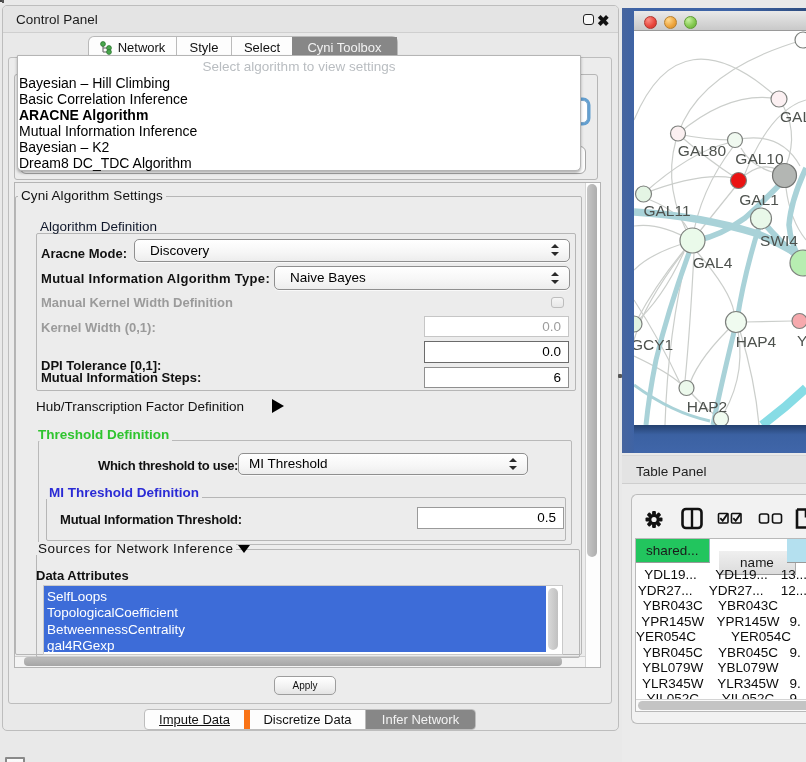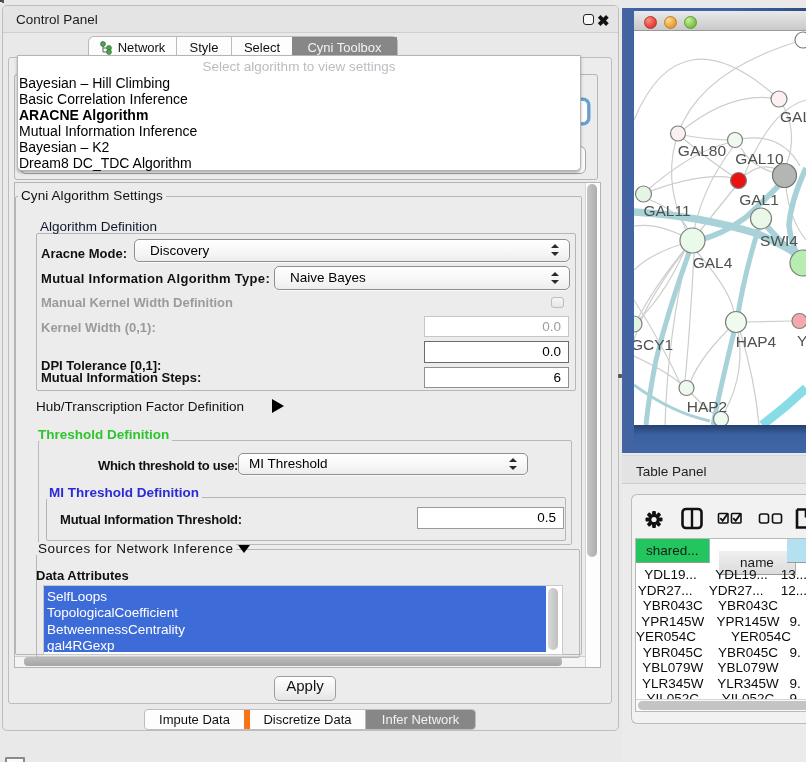--- a/index.html
+++ b/index.html
@@ -139,24 +139,24 @@
   <div class="grouplabel" style="left:35px;top:542px;color:#111;font-size:13.5px;letter-spacing:0.45px;">Sources for Network Inference</div>
   <div class="abs" style="left:238px;top:545px;width:0;height:0;border-left:6.5px solid transparent;border-right:6.5px solid transparent;border-top:8px solid #000;"></div>
 
   <div class="blbl" style="left:36px;top:568px;">Data Attributes</div>
 
   <div class="abs" style="left:43px;top:585px;width:520px;height:70px;background:#fff;border:1px solid #c9c9c9;box-sizing:border-box;"></div>
   <div class="abs" style="left:44px;top:586px;width:502px;height:66px;background:#3d6cd8;"></div>
   <div class="abs" style="left:47px;top:588.5px;font-size:13.5px;color:#fff;line-height:16.6px;">SelfLoops<br>TopologicalCoefficient<br>BetweennessCentrality<br>gal4RGexp</div>
   <div class="abs" style="left:548px;top:588px;width:10px;height:62px;background:linear-gradient(90deg,#d9d9d9,#c0c0c0);border-radius:5px;"></div>
 
-  <div class="abs" style="left:274px;top:676px;width:62px;height:25px;border:1px solid #9d9d9d;border-radius:5px;background:linear-gradient(#ffffff,#f2f2f2 55%,#e4e4e4);box-sizing:border-box;text-align:center;font-size:15px;line-height:17px;color:#111;">Apply</div>
+  <div class="abs" style="left:274px;top:676px;width:62px;height:19px;border:1px solid #9d9d9d;border-radius:5px;background:linear-gradient(#ffffff,#f2f2f2 55%,#e4e4e4);box-sizing:border-box;text-align:center;font-size:10px;line-height:17px;color:#111;">Apply</div>
 
   <div class="abs" style="left:144px;top:709px;height:19px;display:flex;background:#fdfdfd;border:1px solid #bdbdbd;border-radius:4px;font-size:13px;color:#111;overflow:hidden;">
-    <div style="width:99px;display:flex;align-items:center;justify-content:center;">Impute Data</div>
+    <div style="width:99px;display:flex;align-items:center;justify-content:center;text-decoration:underline;">Impute Data</div>
     <div style="width:115px;display:flex;align-items:center;justify-content:center;border-left:6px solid #f97316;border-right:1px solid #bbb;">Discretize Data</div>
     <div style="width:109px;display:flex;align-items:center;justify-content:center;background:#878787;color:#f2f2f2;">Infer Network</div>
   </div>
 
   <div class="abs" style="left:5px;top:757px;width:20px;height:16px;border:2px solid #8a8a8a;border-radius:1px;background:linear-gradient(#fdfdfd,#e8e8e8);box-sizing:border-box;"></div>
 
   <div class="abs" style="left:622px;top:8px;width:184px;height:445px;background:linear-gradient(90deg,#47659e,#3d63a6 8%,#3d63a6 60%,#2e4d80);"></div>
   <div class="abs" style="left:634px;top:425px;width:172px;height:28px;background:linear-gradient(#24406e,#3b61a2 35%,#4066a9);"></div>
 
   <div class="abs" style="left:634px;top:11px;width:172px;height:20px;background:linear-gradient(#e9e9e9,#c9c9c9);border-bottom:1px solid #9a9a9a;box-sizing:border-box;"></div>

